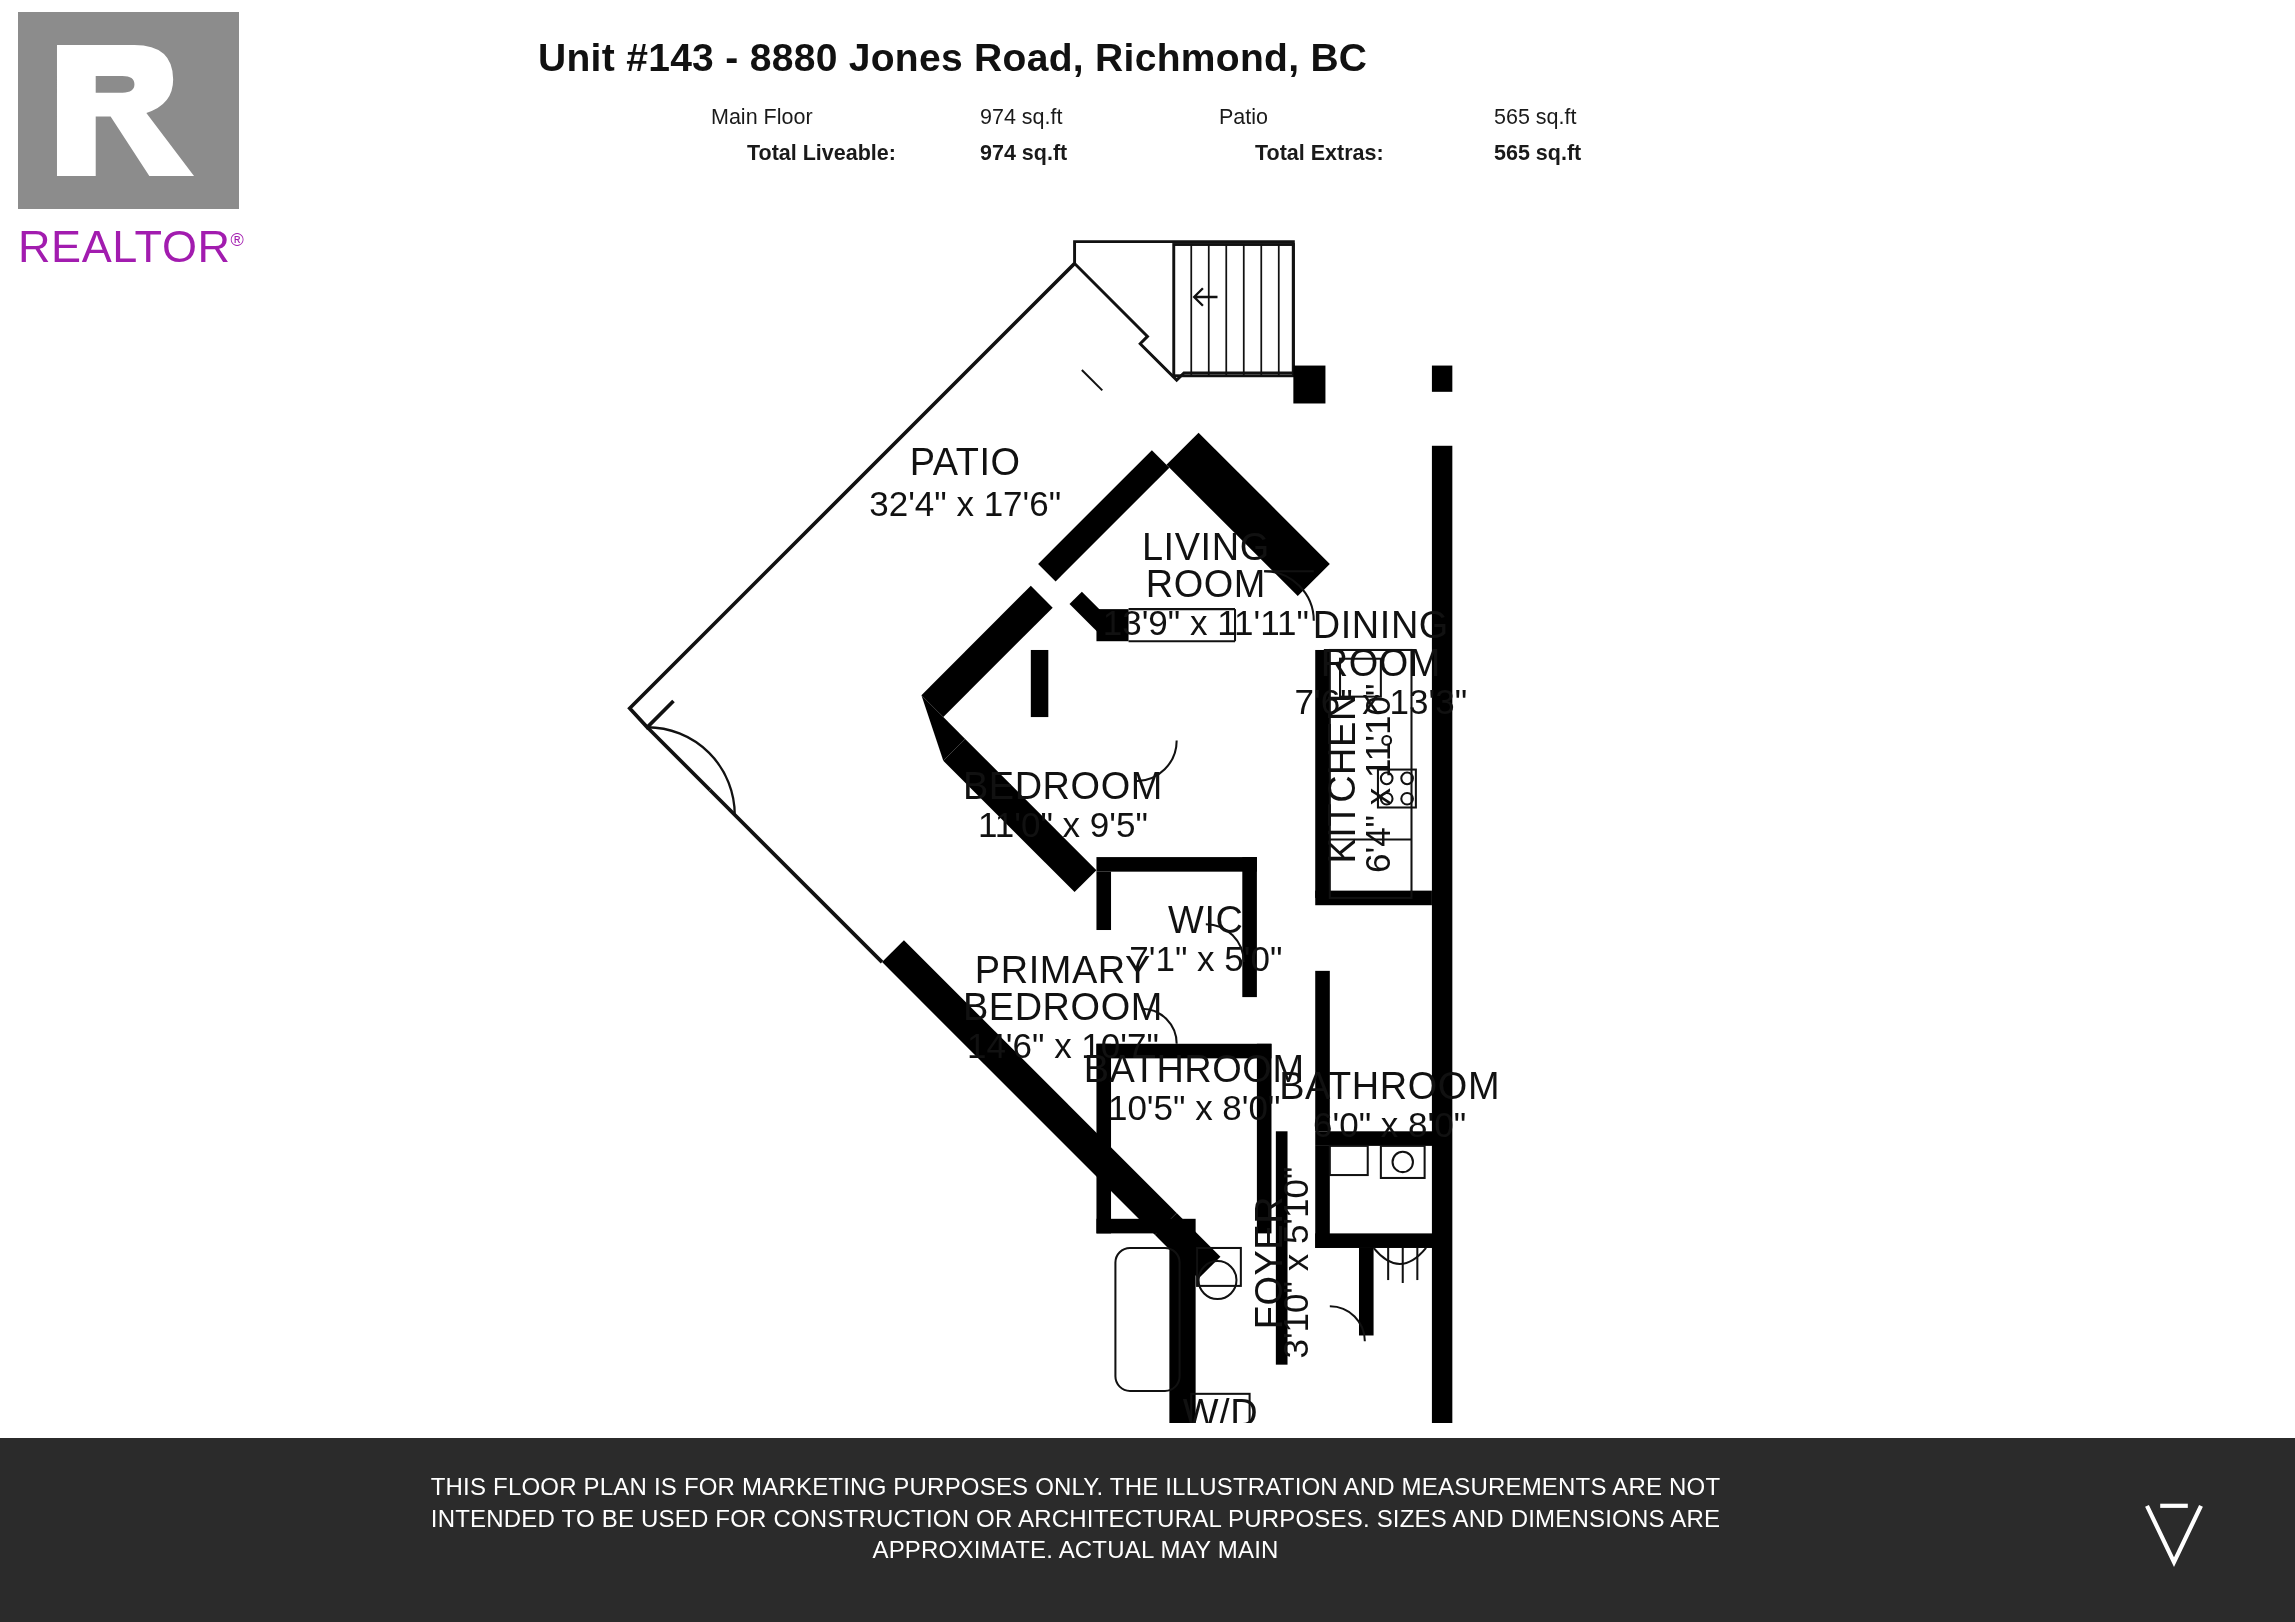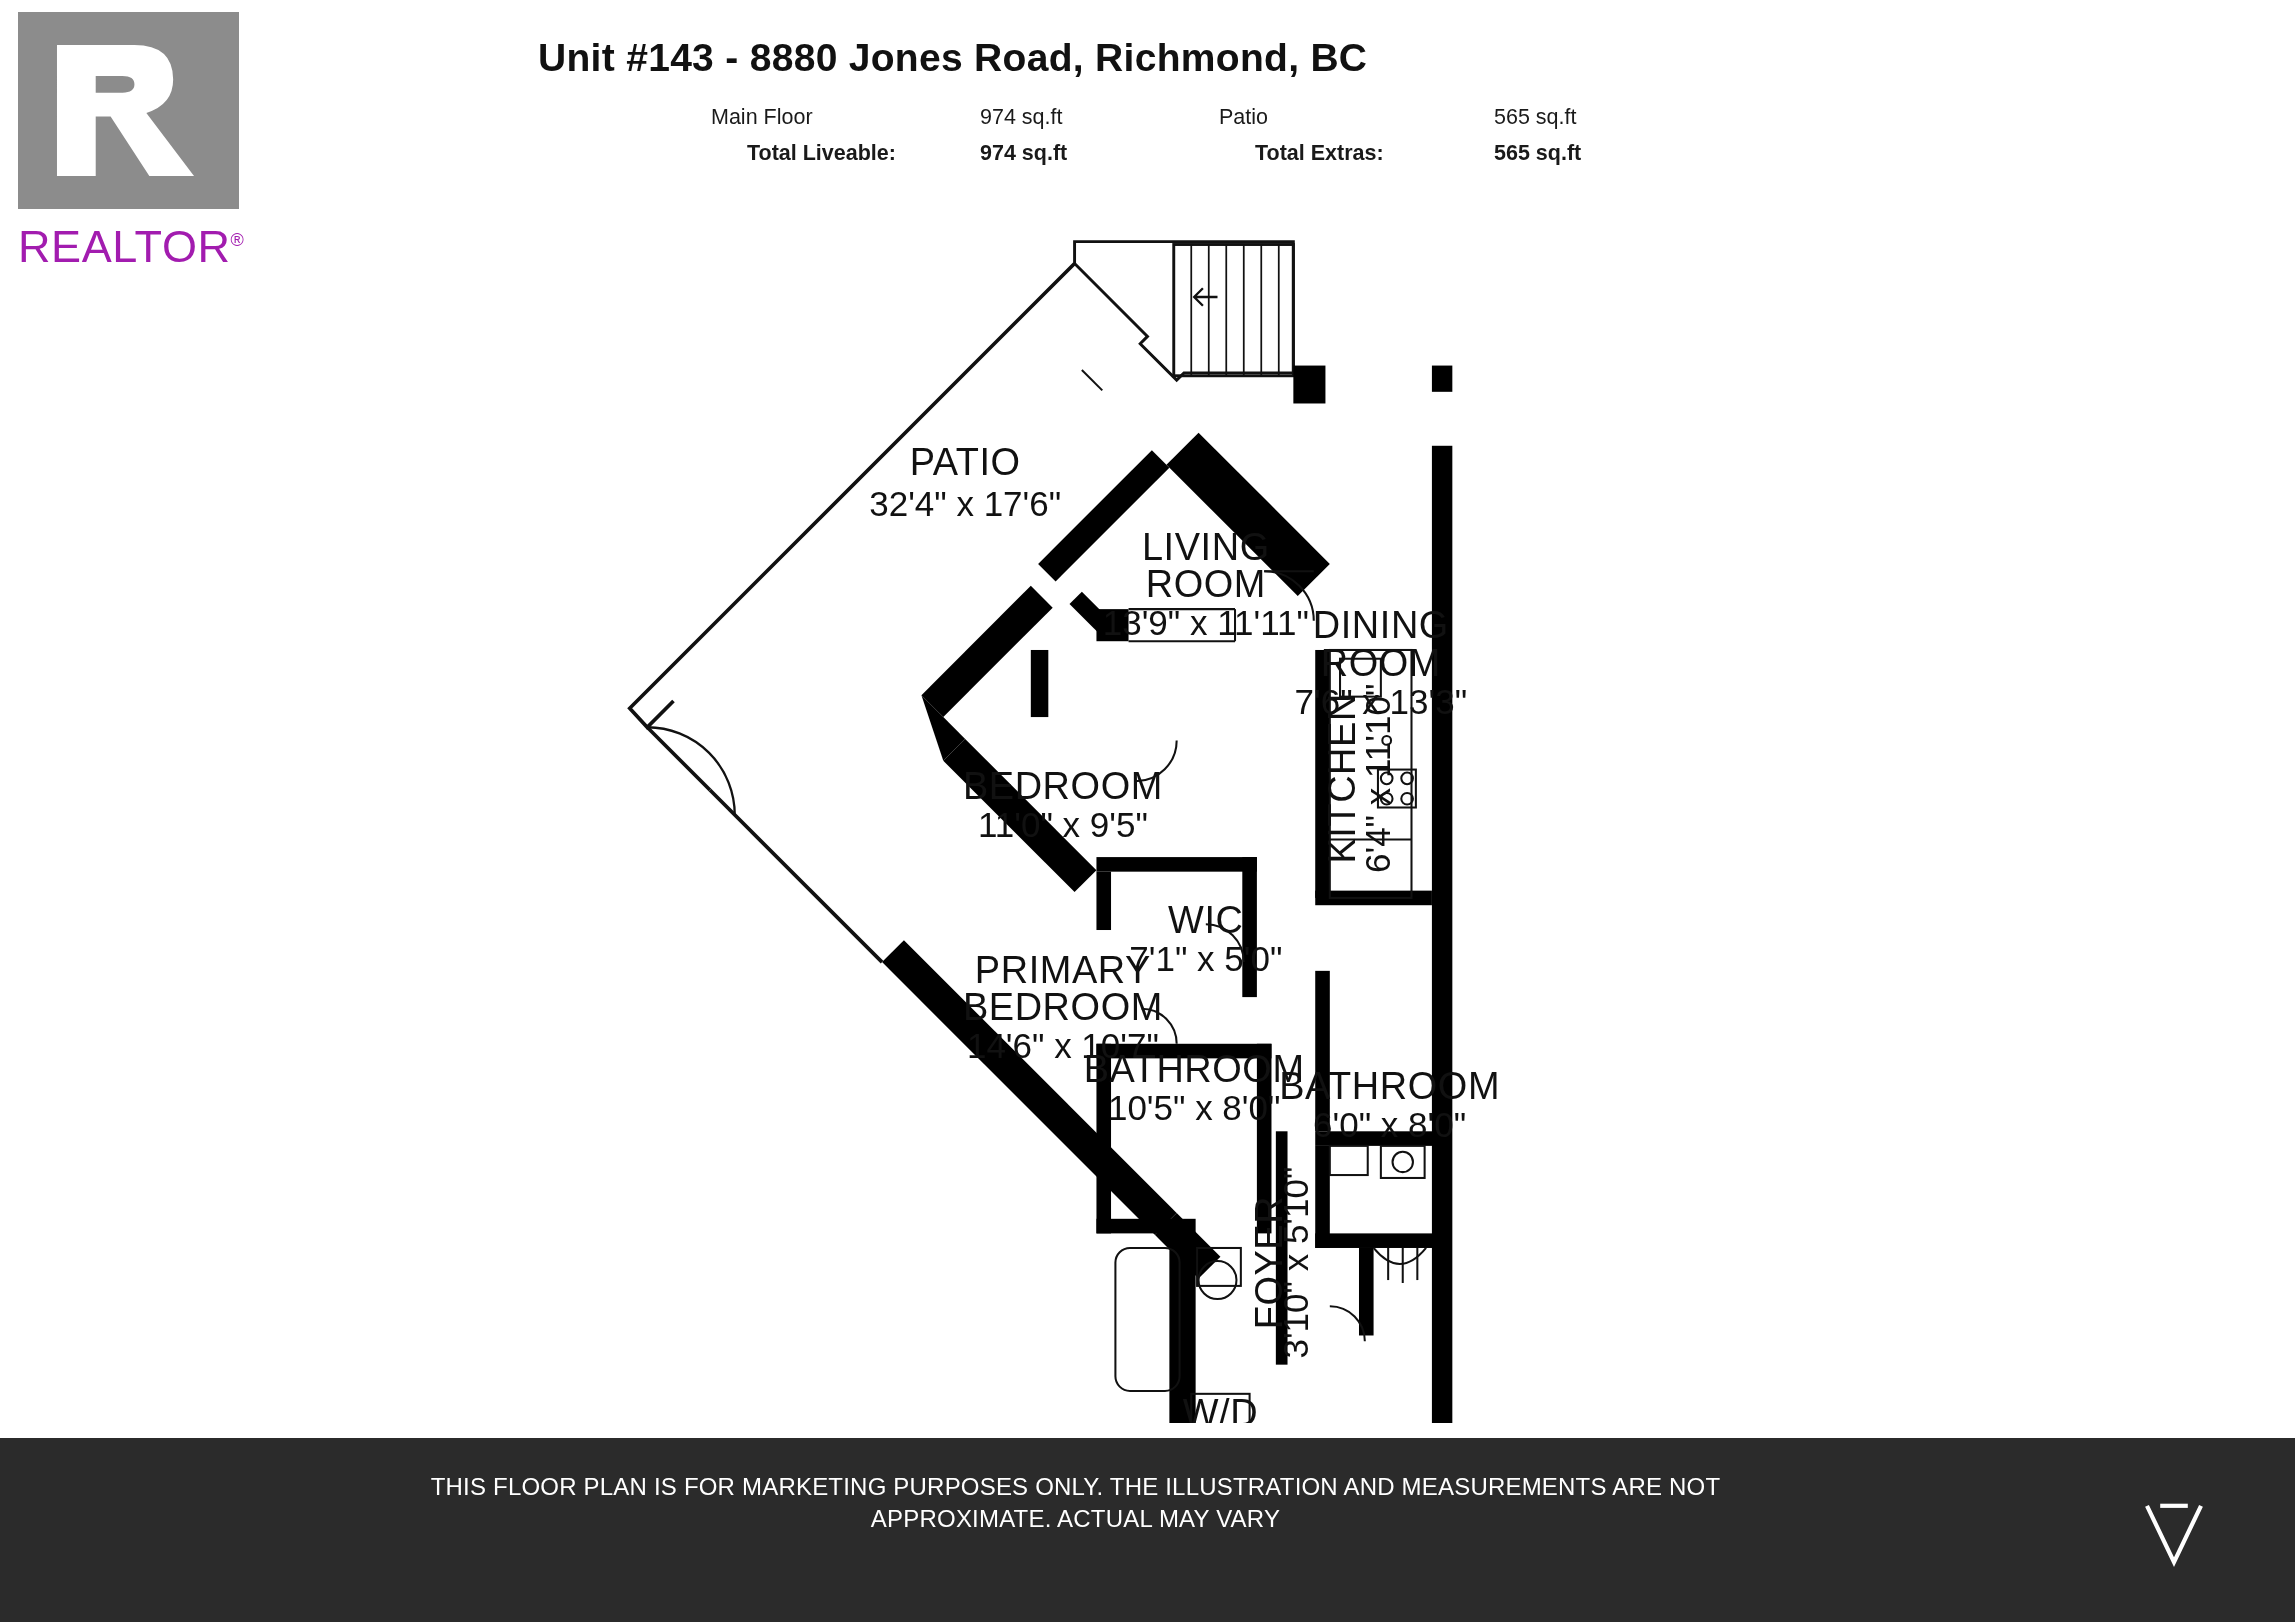--- a/index.html
+++ b/index.html
@@ -305,20 +305,21 @@
     <text x="940" y="882" text-anchor="middle" font-family="Liberation Sans, sans-serif" font-size="34" font-weight="bold" fill="#111">MAIN FLOOR</text>
     <text x="940" y="910" text-anchor="middle" font-family="Liberation Sans, sans-serif" font-size="22" fill="#111">Ceiling Height: 8'0"</text>
   </g>
 
 </svg>
 </div>
 
 <div id="footer-bar">
   <div id="footer-text">
     <div>THIS FLOOR PLAN IS FOR MARKETING PURPOSES ONLY. THE ILLUSTRATION AND MEASUREMENTS ARE NOT</div>
-    <div>APPROXIMATE. ACTUAL MAY VARY</div>
+    <div>INTENDED TO BE USED FOR CONSTRUCTION OR ARCHITECTURAL PURPOSES. SIZES AND DIMENSIONS ARE</div>
+    <div>APPROXIMATE. ACTUAL MAY MAIN</div>
   </div>
   <svg id="footer-logo" viewBox="0 0 130 130" xmlns="http://www.w3.org/2000/svg">
     <path d="M20 18 L65 112 L110 18" fill="none" stroke="#ffffff" stroke-width="7"></path>
     <path d="M42 18 L88 18" fill="none" stroke="#ffffff" stroke-width="7"></path>
   </svg>
 </div>
 
 
 </body></html>

